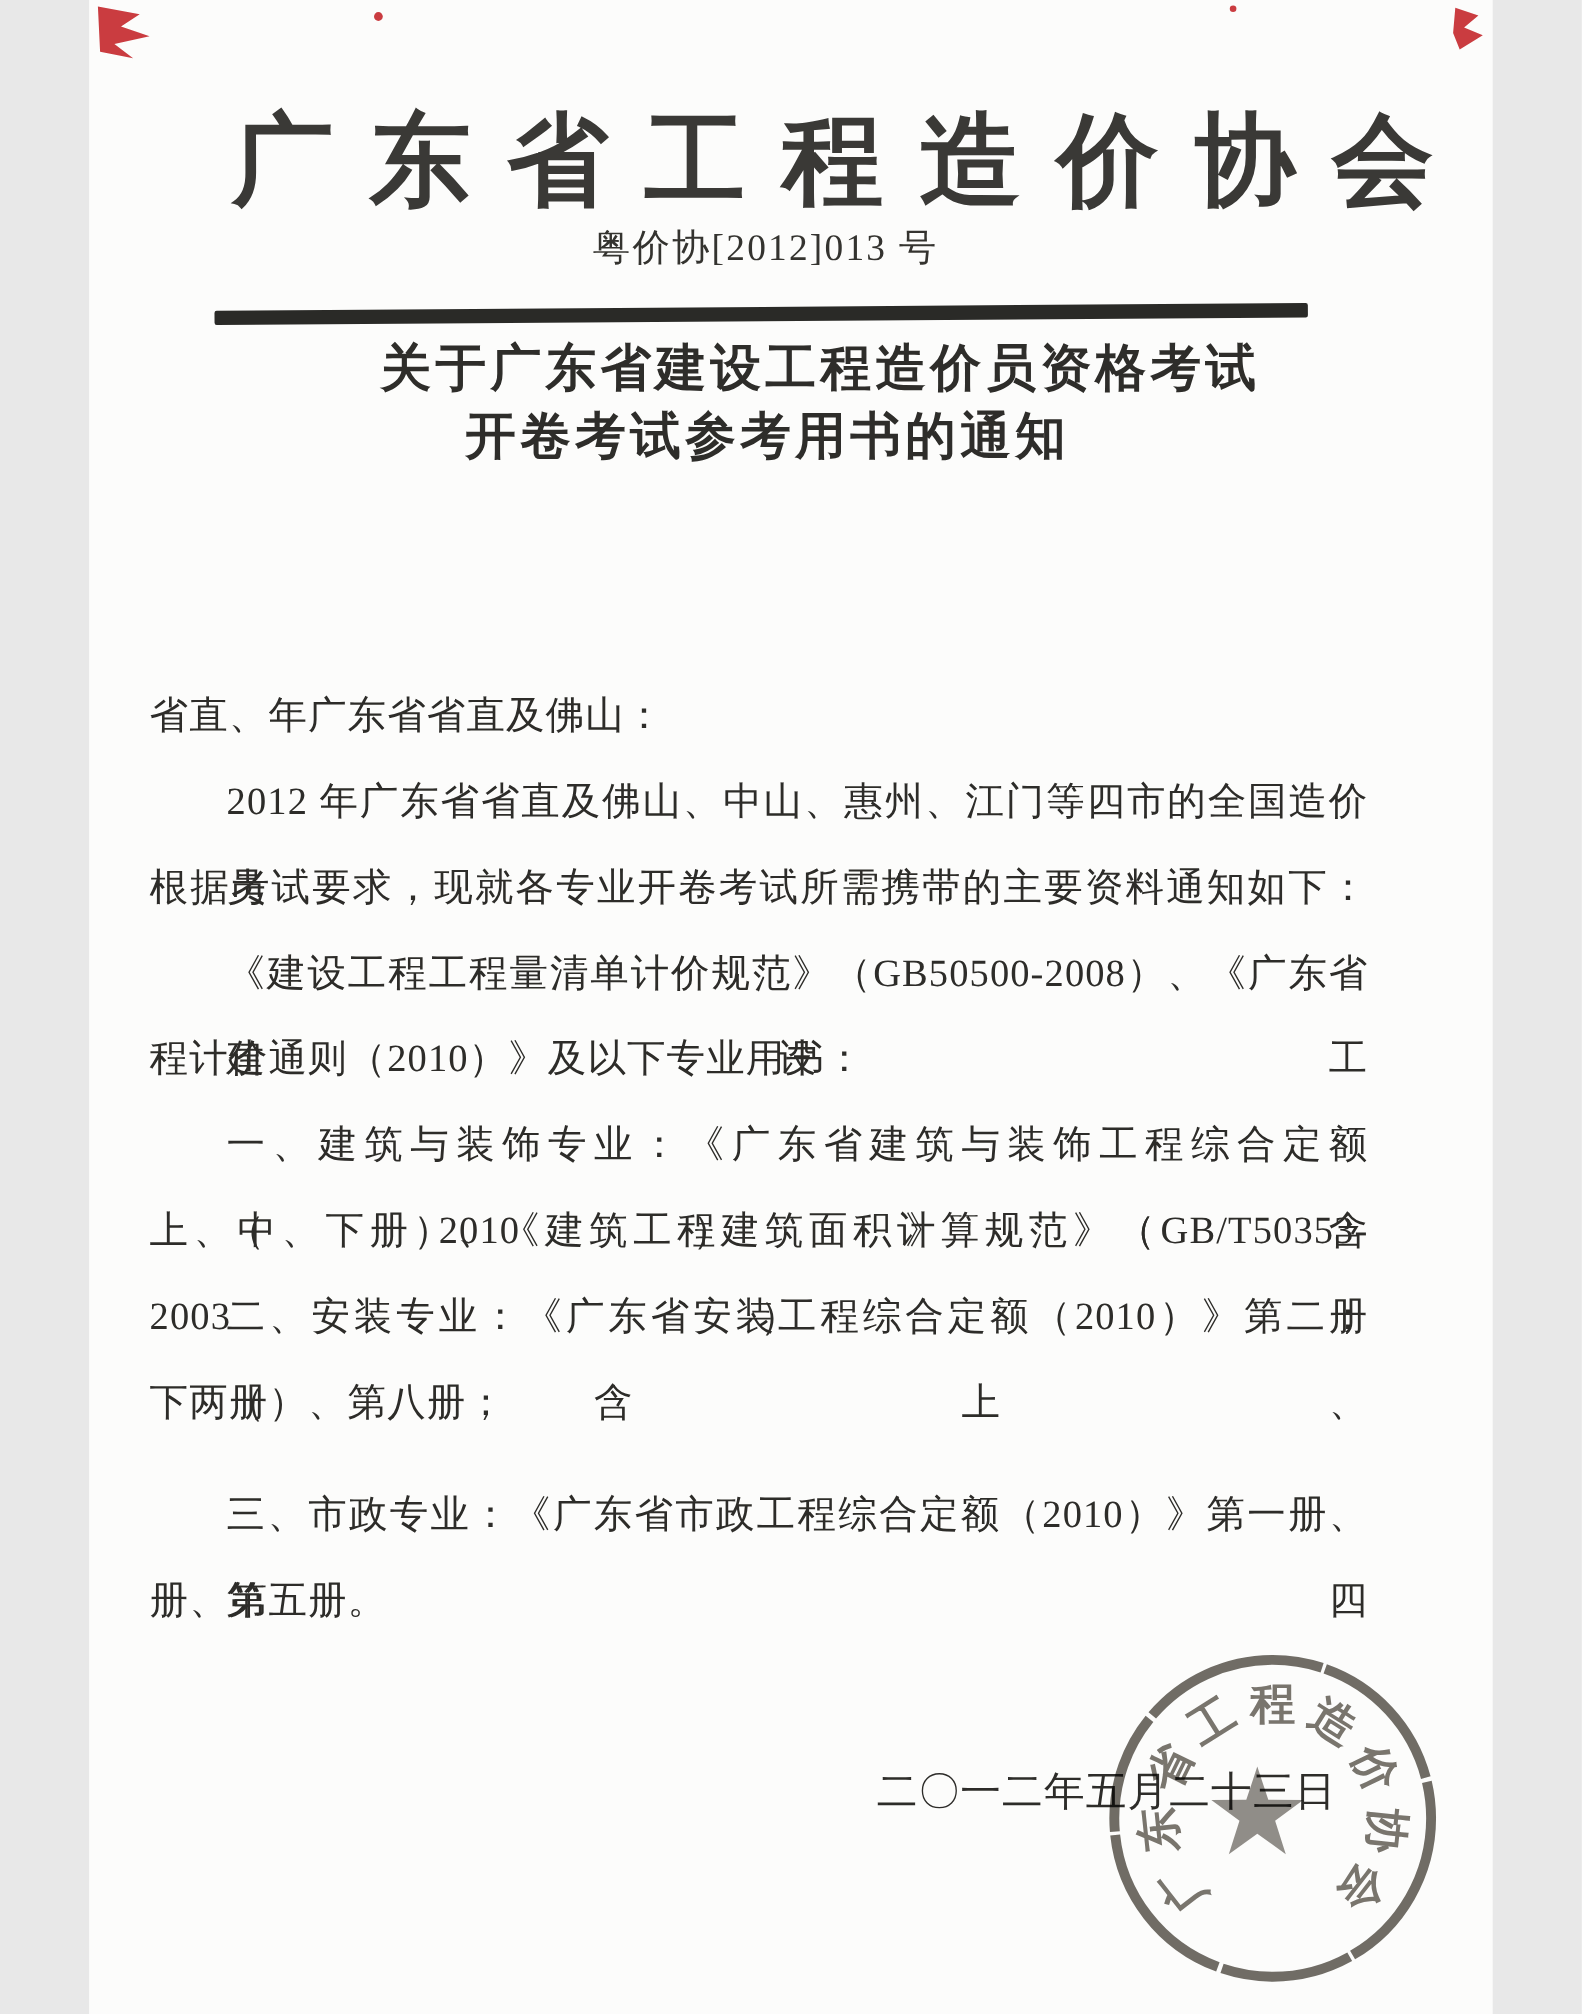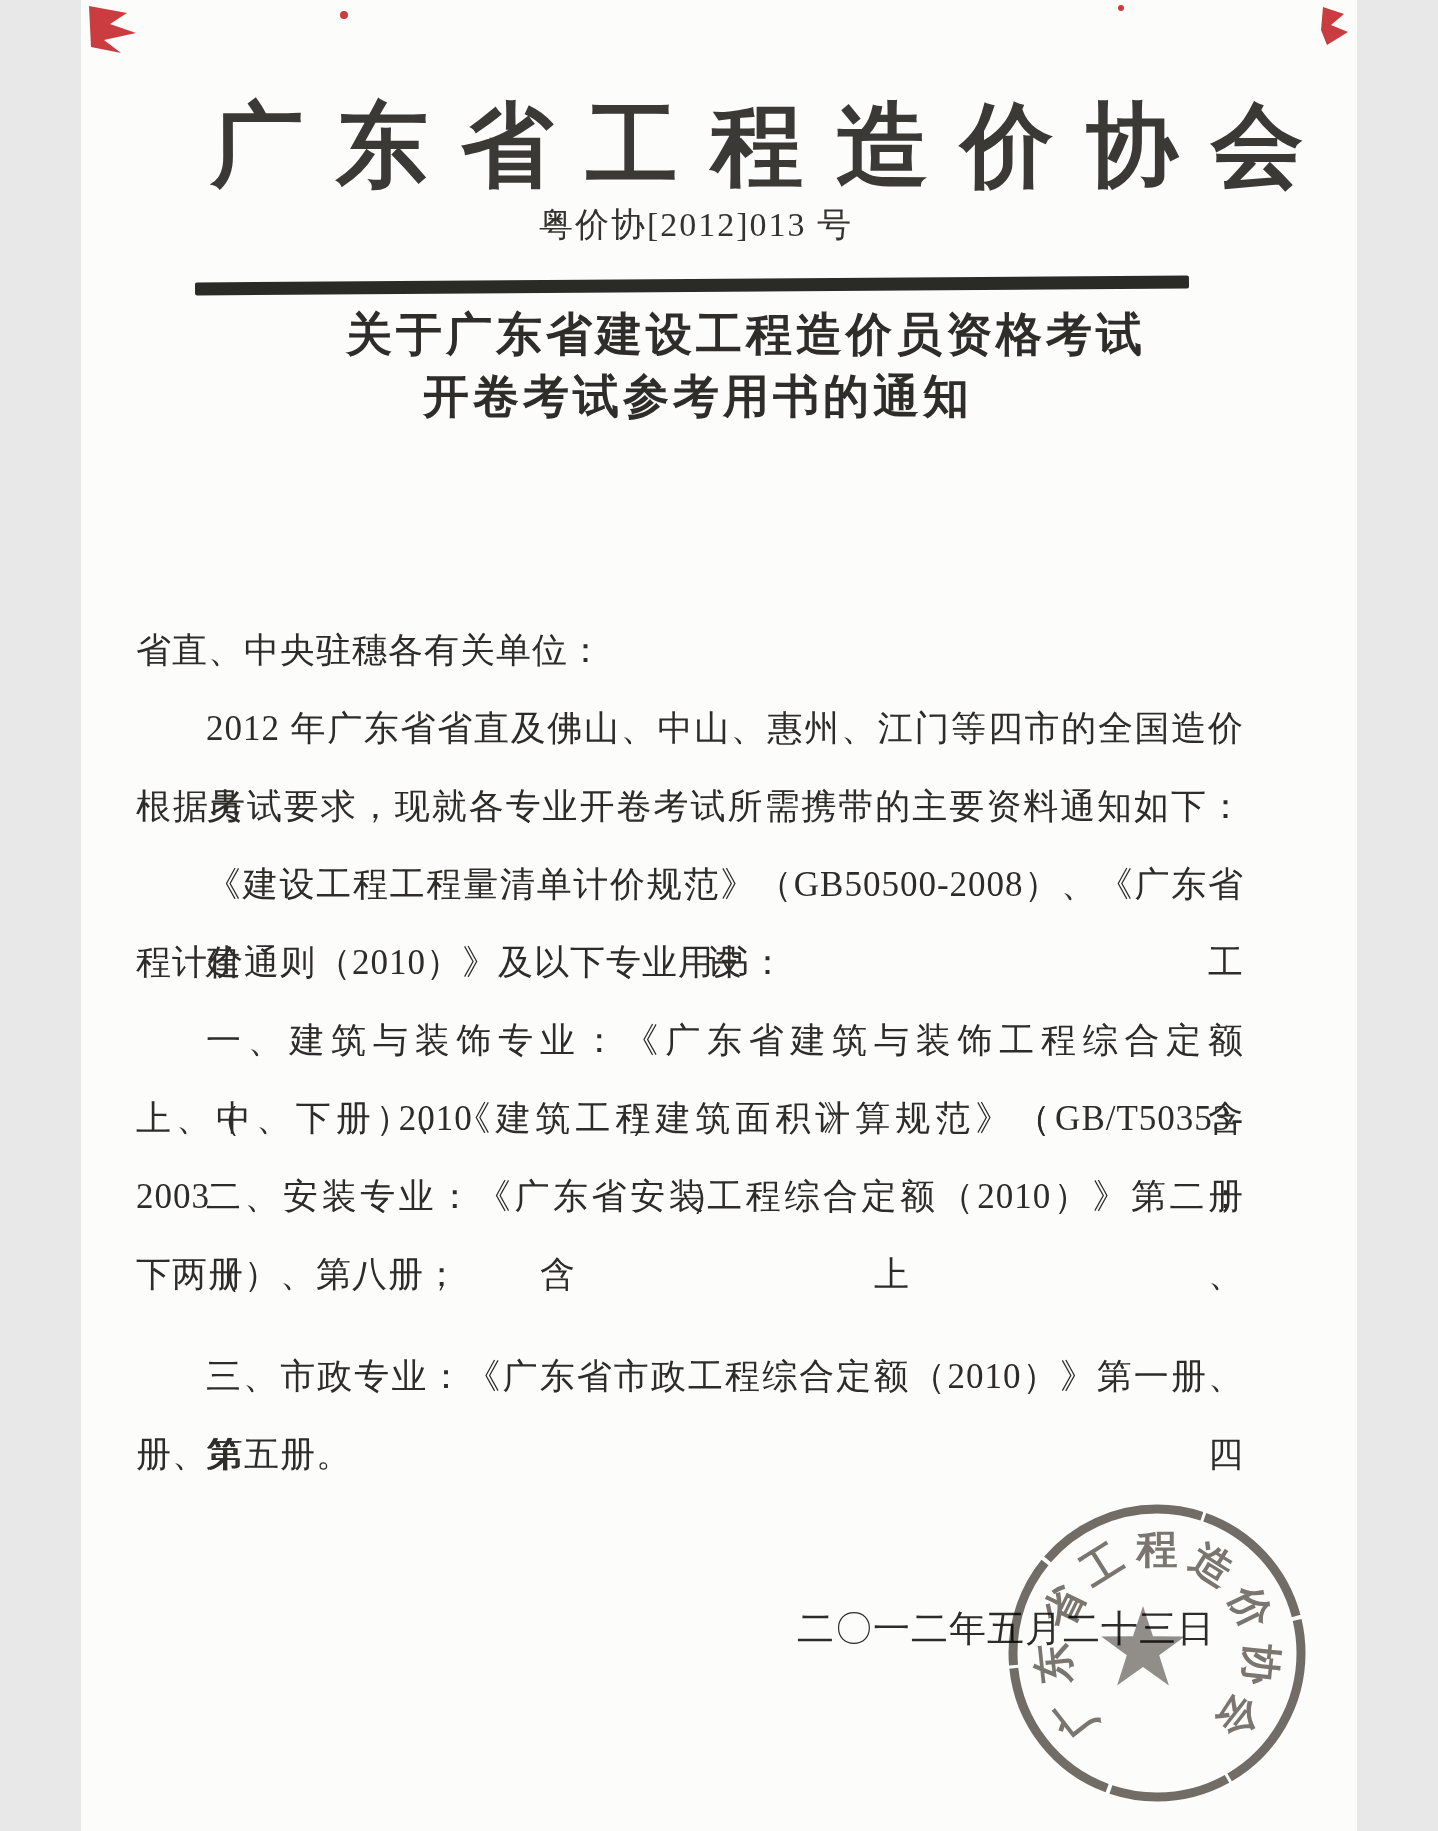--- a/index.html
+++ b/index.html
@@ -84,21 +84,21 @@
   <div class="org-name">广东省工程造价协会</div>
 
   <div class="doc-number">粤价协[2012]013 号</div>
 
   <div class="rule"></div>
 
   <div class="title-line l1">关于广东省建设工程造价员资格考试</div>
   <div class="title-line l2">开卷考试参考用书的通知</div>
 
   <div class="body-lines">
-    <div class="line">省直、中央驻穗各有关单位：</div>
+    <div class="line">省直、年广东省省直及佛山：</div>
     <div class="line indent justify">2012 年广东省省直及佛山、中山、惠州、江门等四市的全国造价员</div>
     <div class="line justify">根据考试要求，现就各专业开卷考试所需携带的主要资料通知如下：</div>
     <div class="line indent justify">《建设工程工程量清单计价规范》（GB50500-2008）、《广东省建设工</div>
     <div class="line">程计价通则（2010）》及以下专业用书：</div>
     <div class="line indent justify">一、建筑与装饰专业：《广东省建筑与装饰工程综合定额（2010）》（含</div>
     <div class="line justify">上、中、下册）、《建筑工程建筑面积计算规范》（GB/T50353-2003）；</div>
     <div class="line indent justify">二、安装专业：《广东省安装工程综合定额（2010）》第二册（含上、</div>
     <div class="line">下两册）、第八册；</div>
     <div class="line indent justify gap">三、市政专业：《广东省市政工程综合定额（2010）》第一册、第四</div>
     <div class="line">册、第五册。</div>

